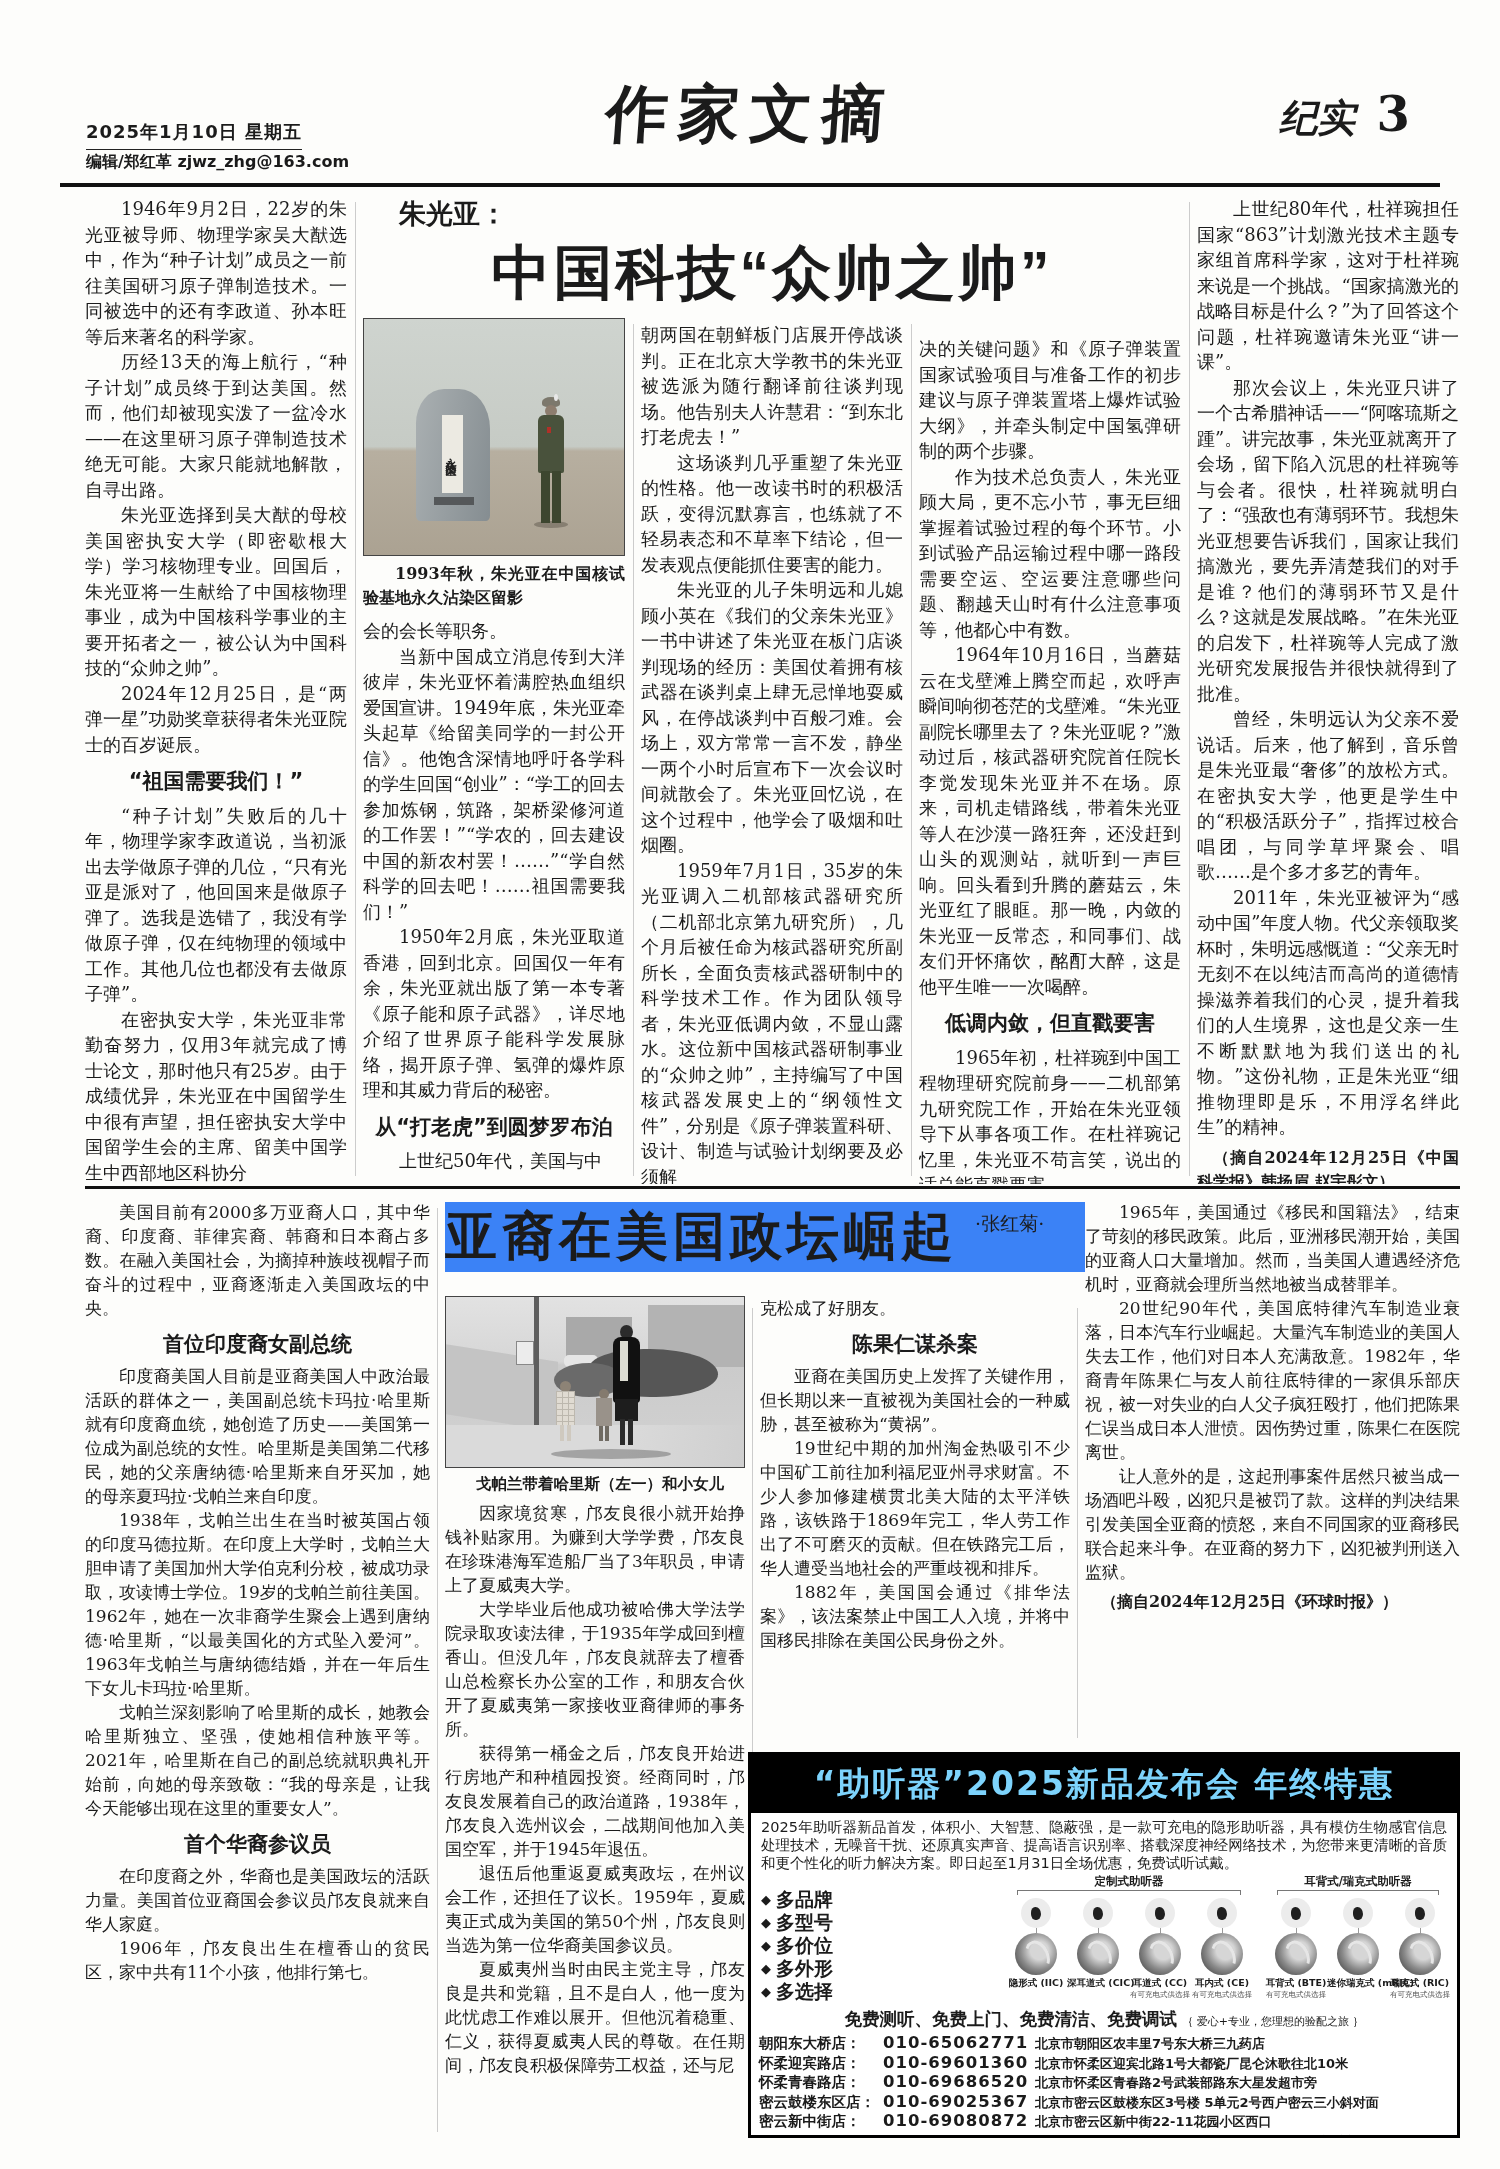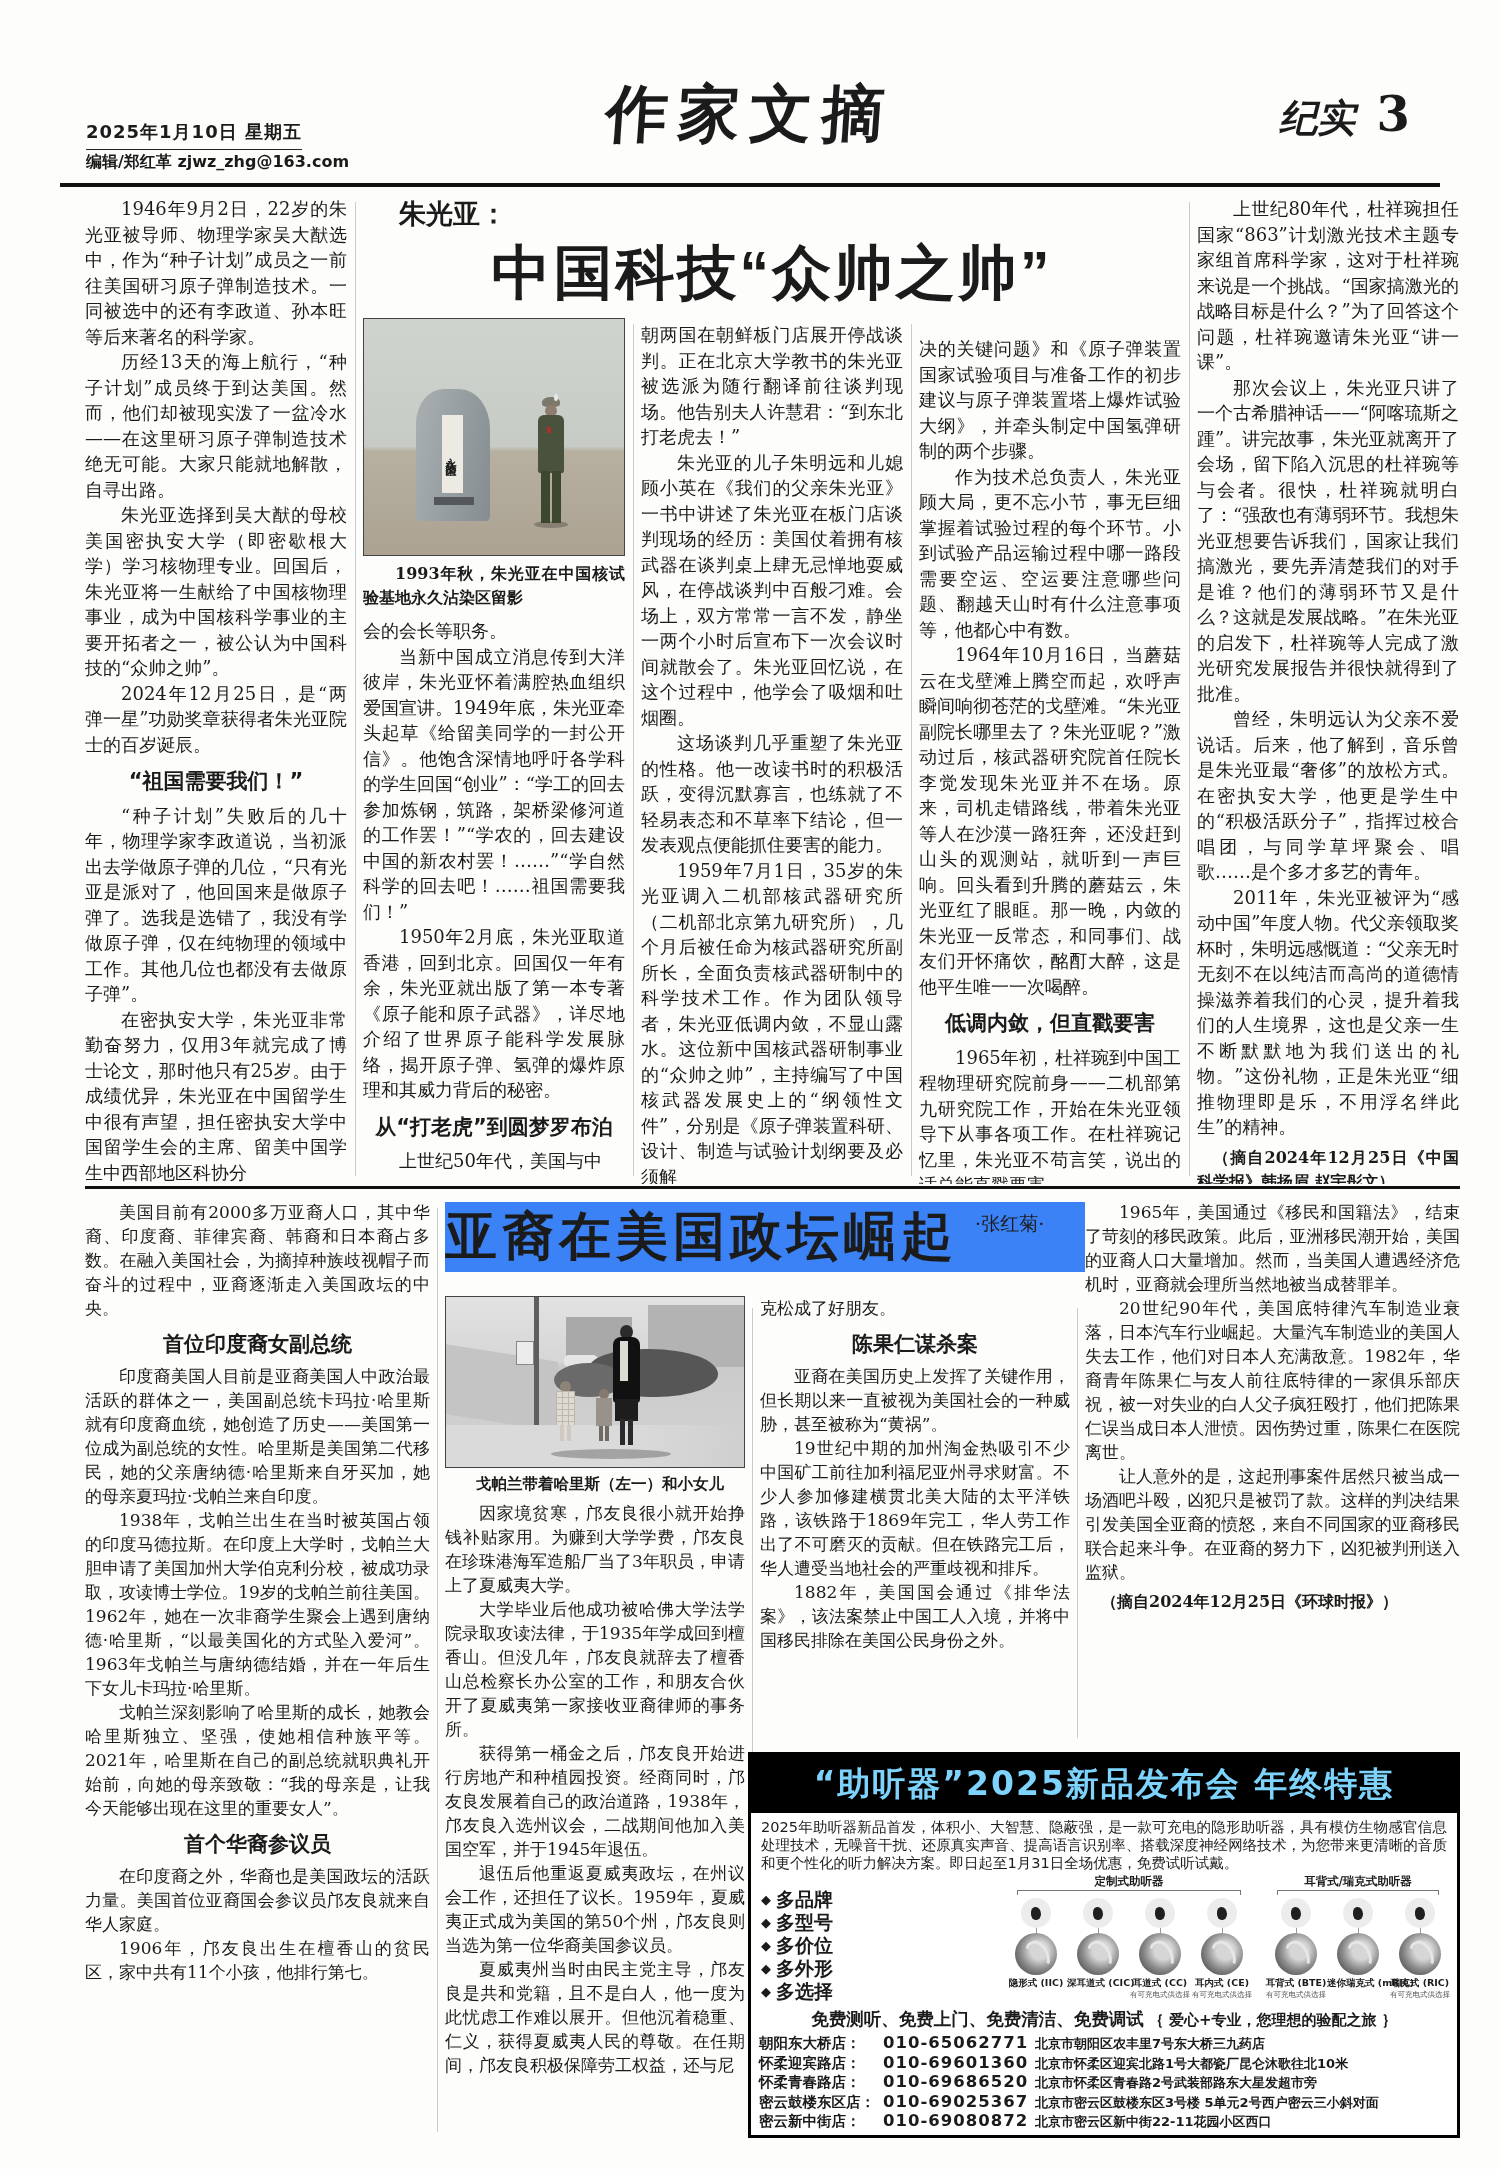--- a/index.html
+++ b/index.html
@@ -109,21 +109,21 @@
   .ear-dev{position:absolute;left:10px;top:9px;width:10px;height:13px;background:#1f1f1f;border-radius:45% 60% 50% 50%;}
   .ear-stem{width:1px;height:5px;background:#999;margin:0 auto;}
   .ear-bottom{width:42px;height:42px;border-radius:50%;margin:0 auto;position:relative;overflow:hidden;
               background:radial-gradient(circle at 58% 42%,#d6d6d6 0 26%,#8a8a8a 55%,#2d2d2d 100%);}
   .ear-bottom:after{content:"";position:absolute;left:11px;top:7px;width:17px;height:26px;border:3px solid #e6e6e6;border-left-color:transparent;border-bottom-color:transparent;border-radius:50%;transform:rotate(-24deg);}
   .ear-label{font-size:9.5px;font-weight:bold;margin-top:2px;white-space:nowrap;}
   .ear-note{font-size:7.5px;color:#555;white-space:nowrap;height:9px;}
   .hidden{visibility:hidden;}
   .ad-services{text-align:center;margin:4px 0 3px;white-space:nowrap;}
   .ad-services .svc{font-size:17.5px;font-weight:900;}
-  .ad-services .slogan{font-size:15px;font-weight:bold;}
+  .ad-services .slogan{font-size:11px;font-weight:normal;}
   .ad-stores{padding:0 8px;}
   .store{display:flex;font-weight:bold;line-height:18.5px;align-items:baseline;}
   .store-name{width:124px;font-size:14.5px;flex:none;}
   .store-phone{width:152px;font-size:16.5px;letter-spacing:1px;flex:none;}
   .store-addr{flex:1;font-size:13px;white-space:nowrap;overflow:hidden;}
   .ad-footer{display:flex;justify-content:space-between;align-items:flex-start;padding:2px 8px 0;}
   .ad-notice{font-size:12.5px;font-weight:bold;}
   .ad-license{font-size:8.5px;color:#444;text-align:right;line-height:10px;}
 </style>
 </head>
@@ -185,22 +185,22 @@
         <div class="subhead" data-name="subhead-laohu">从“打老虎”到圆梦罗布泊</div>
         <div>
             <p data-name="paragraph">上世纪50年代，美国与中</p>
           </div>
       </div>
 
       <div class="a1col" data-name="article1-column-3">
         <div class="sp1b"></div>
         <div>
             <p data-name="paragraph" class="cont">朝两国在朝鲜板门店展开停战谈判。正在北京大学教书的朱光亚被选派为随行翻译前往谈判现场。他告别夫人许慧君：“到东北打老虎去！”</p>
+            <p data-name="paragraph">这场谈判几乎重塑了朱光亚的性格。他一改读书时的积极活跃，变得沉默寡言，也练就了不轻易表态和不草率下结论，但一发表观点便能抓住要害的能力。</p>
             <p data-name="paragraph">朱光亚的儿子朱明远和儿媳顾小英在《我们的父亲朱光亚》一书中讲述了朱光亚在板门店谈判现场的经历：美国仗着拥有核武器在谈判桌上肆无忌惮地耍威风，在停战谈判中百般刁难。会场上，双方常常一言不发，静坐一两个小时后宣布下一次会议时间就散会了。朱光亚回忆说，在这个过程中，他学会了吸烟和吐烟圈。</p>
-            <p data-name="paragraph">这场谈判几乎重塑了朱光亚的性格。他一改读书时的积极活跃，变得沉默寡言，也练就了不轻易表态和不草率下结论，但一发表观点便能抓住要害的能力。</p>
             <p data-name="paragraph">1959年7月1日，35岁的朱光亚调入二机部核武器研究所（二机部北京第九研究所），几个月后被任命为核武器研究所副所长，全面负责核武器研制中的科学技术工作。作为团队领导者，朱光亚低调内敛，不显山露水。这位新中国核武器研制事业的“众帅之帅”，主持编写了中国核武器发展史上的“纲领性文件”，分别是《原子弹装置科研、设计、制造与试验计划纲要及必须解</p>
           </div>
       </div>
 
       <div class="a1col" data-name="article1-column-4">
         <div class="sp1c"></div>
         <div>
             <p data-name="paragraph" class="cont">决的关键问题》和《原子弹装置国家试验项目与准备工作的初步建议与原子弹装置塔上爆炸试验大纲》，并牵头制定中国氢弹研制的两个步骤。</p>
             <p data-name="paragraph">作为技术总负责人，朱光亚顾大局，更不忘小节，事无巨细掌握着试验过程的每个环节。小到试验产品运输过程中哪一路段需要空运、空运要注意哪些问题、翻越天山时有什么注意事项等，他都心中有数。</p>
             <p data-name="paragraph">1964年10月16日，当蘑菇云在戈壁滩上腾空而起，欢呼声瞬间响彻苍茫的戈壁滩。“朱光亚副院长哪里去了？朱光亚呢？”激动过后，核武器研究院首任院长李觉发现朱光亚并不在场。原来，司机走错路线，带着朱光亚等人在沙漠一路狂奔，还没赶到山头的观测站，就听到一声巨响。回头看到升腾的蘑菇云，朱光亚红了眼眶。那一晚，内敛的朱光亚一反常态，和同事们、战友们开怀痛饮，酩酊大醉，这是他平生唯一一次喝醉。</p>

